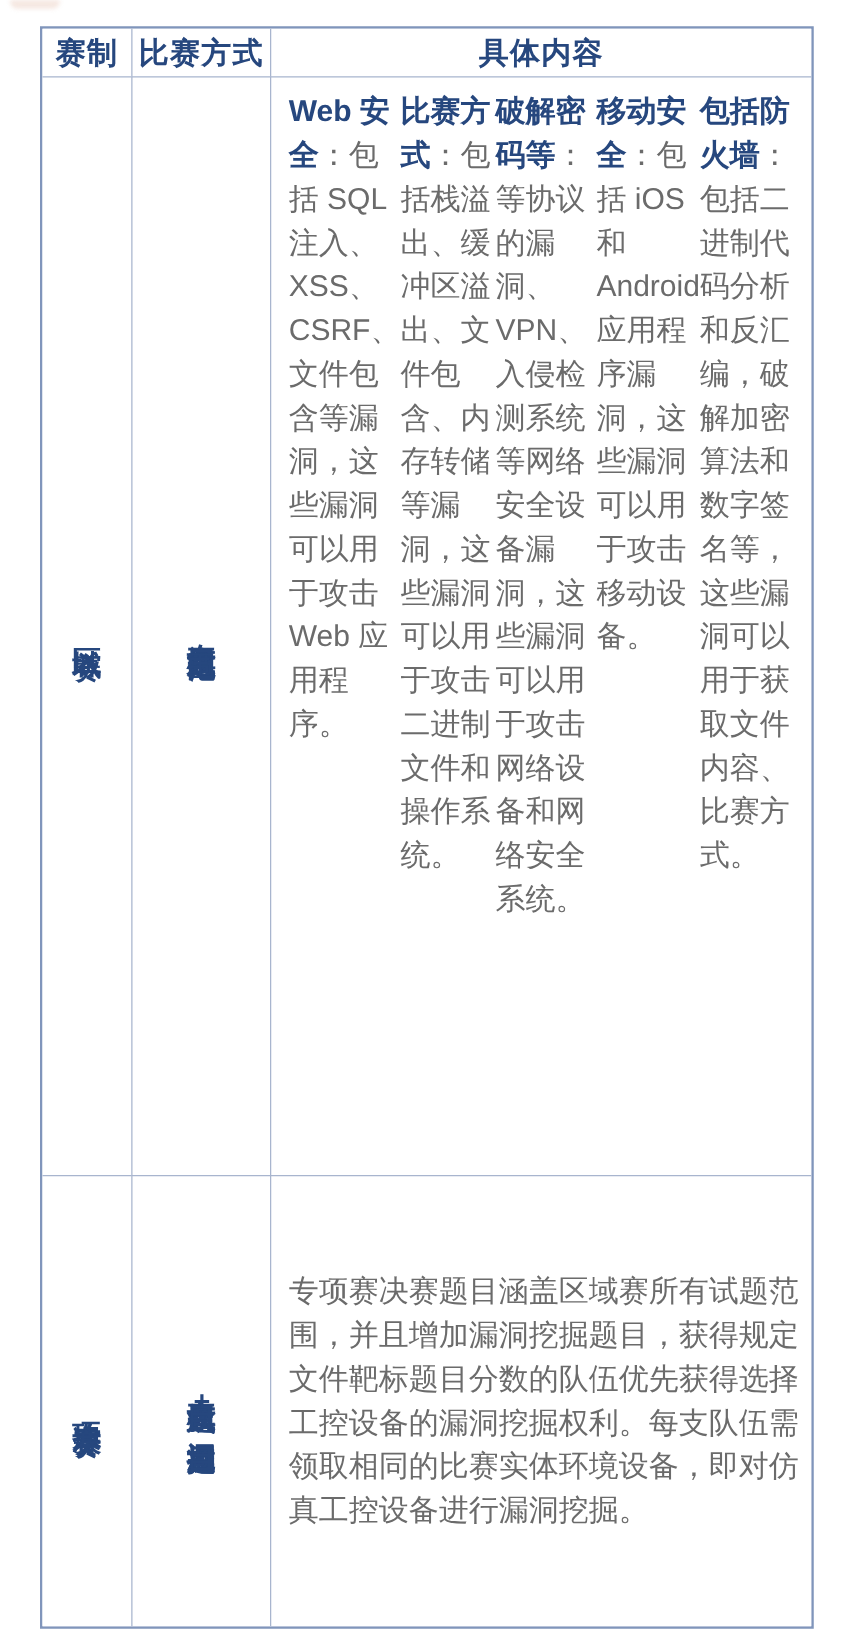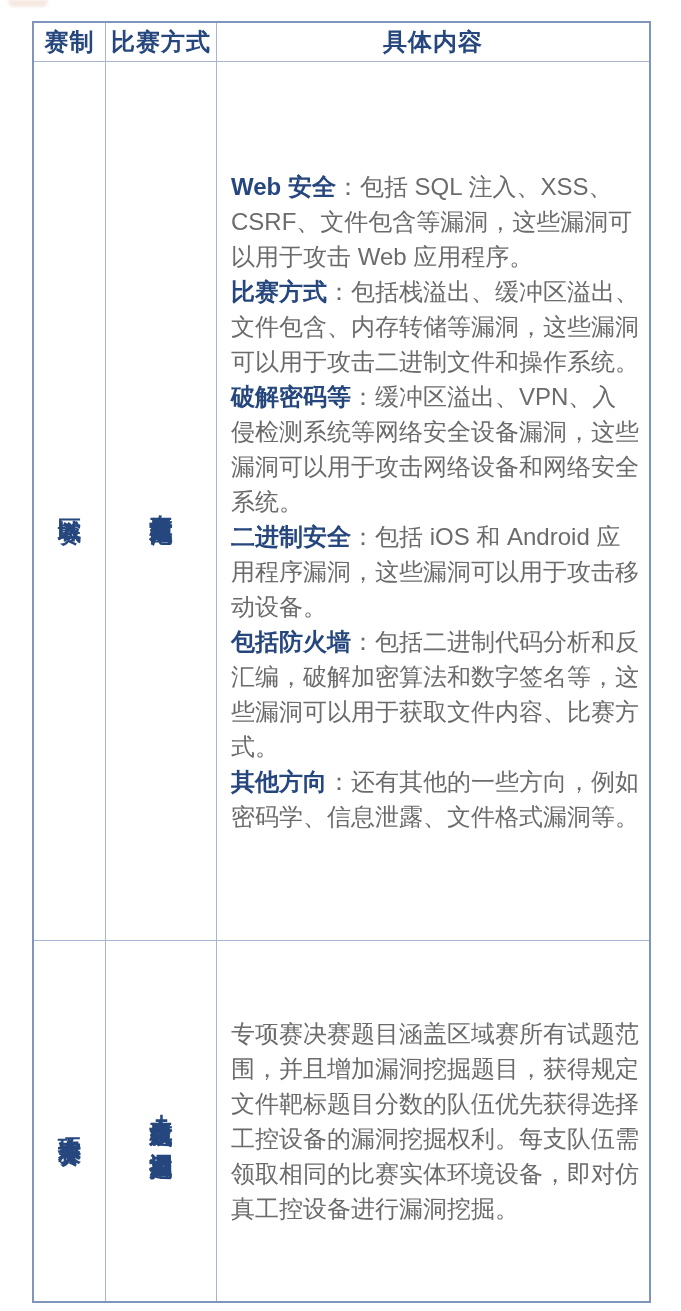--- a/index.html
+++ b/index.html
@@ -51,21 +51,21 @@
   .vtext {
     writing-mode: vertical-rl;
     text-orientation: upright;
     color: #26477E;
     font-weight: bold;
     font-size: 23px;
     line-height: 1;
     letter-spacing: 1px;
   }
   .content-cell {
-    display: flex; flex-direction: column; justify-content: center;
+    display: flex; flex-direction: row; justify-content: center;
     padding: 10px 10px 10px 14px;
   }
   .content-cell p {
     font-size: 24px;
     line-height: 35px;
     color: #6B6B6B;
     max-width: 412px;
   }
   .content-cell p b {
     color: #26477E;
@@ -103,24 +103,23 @@
 
     <div class="cell vcell bt">
       <span class="vtext">区域赛</span>
     </div>
     <div class="cell vcell bl bt">
       <span class="vtext">夺旗模式题目范围</span>
     </div>
     <div class="cell content-cell bl bt">
       <p><b>Web 安全</b><span>：包括 SQL 注入、XSS、CSRF、文件包含等漏洞，这些漏洞可以用于攻击 Web 应用程序。</span></p>
       <p><b>比赛方式</b><span>：包括栈溢出、缓冲区溢出、文件包含、内存转储等漏洞，这些漏洞可以用于攻击二进制文件和操作系统。</span></p>
-      <p><b>破解密码等</b><span>：缓冲区溢出、VPN、入侵检测系统等网络安全设备漏洞，这些漏洞可以用于攻击网络设备和网络安全系统。</span></p>
-      <p><b>二进制安全</b><span>：包括 iOS 和 Android 应用程序漏洞，这些漏洞可以用于攻击移动设备。</span></p>
+      <p><b>破解密码等</b><span>：等协议的漏洞、VPN、入侵检测系统等网络安全设备漏洞，这些漏洞可以用于攻击网络设备和网络安全系统。</span></p>
+      <p><b>移动安全</b><span>：包括 iOS 和 Android 应用程序漏洞，这些漏洞可以用于攻击移动设备。</span></p>
       <p><b>包括防火墙</b><span>：包括二进制代码分析和反汇编，破解加密算法和数字签名等，这些漏洞可以用于获取文件内容、比赛方式。</span></p>
-      <p><b>其他方向</b><span>：还有其他的一些方向，例如密码学、信息泄露、文件格式漏洞等。</span></p>
     </div>
 
     <div class="cell vcell bt">
       <span class="vtext">专项赛决赛</span>
     </div>
     <div class="cell vcell bl bt">
       <span class="vtext">夺旗模式题目+漏洞挖掘题目</span>
     </div>
     <div class="cell finals-cell bl bt">
       <p>专项赛决赛题目涵盖区域赛所有试题范围，并且增加漏洞挖掘题目，获得规定文件靶标题目分数的队伍优先获得选择工控设备的漏洞挖掘权利。每支队伍需领取相同的比赛实体环境设备，即对仿真工控设备进行漏洞挖掘。</p>

